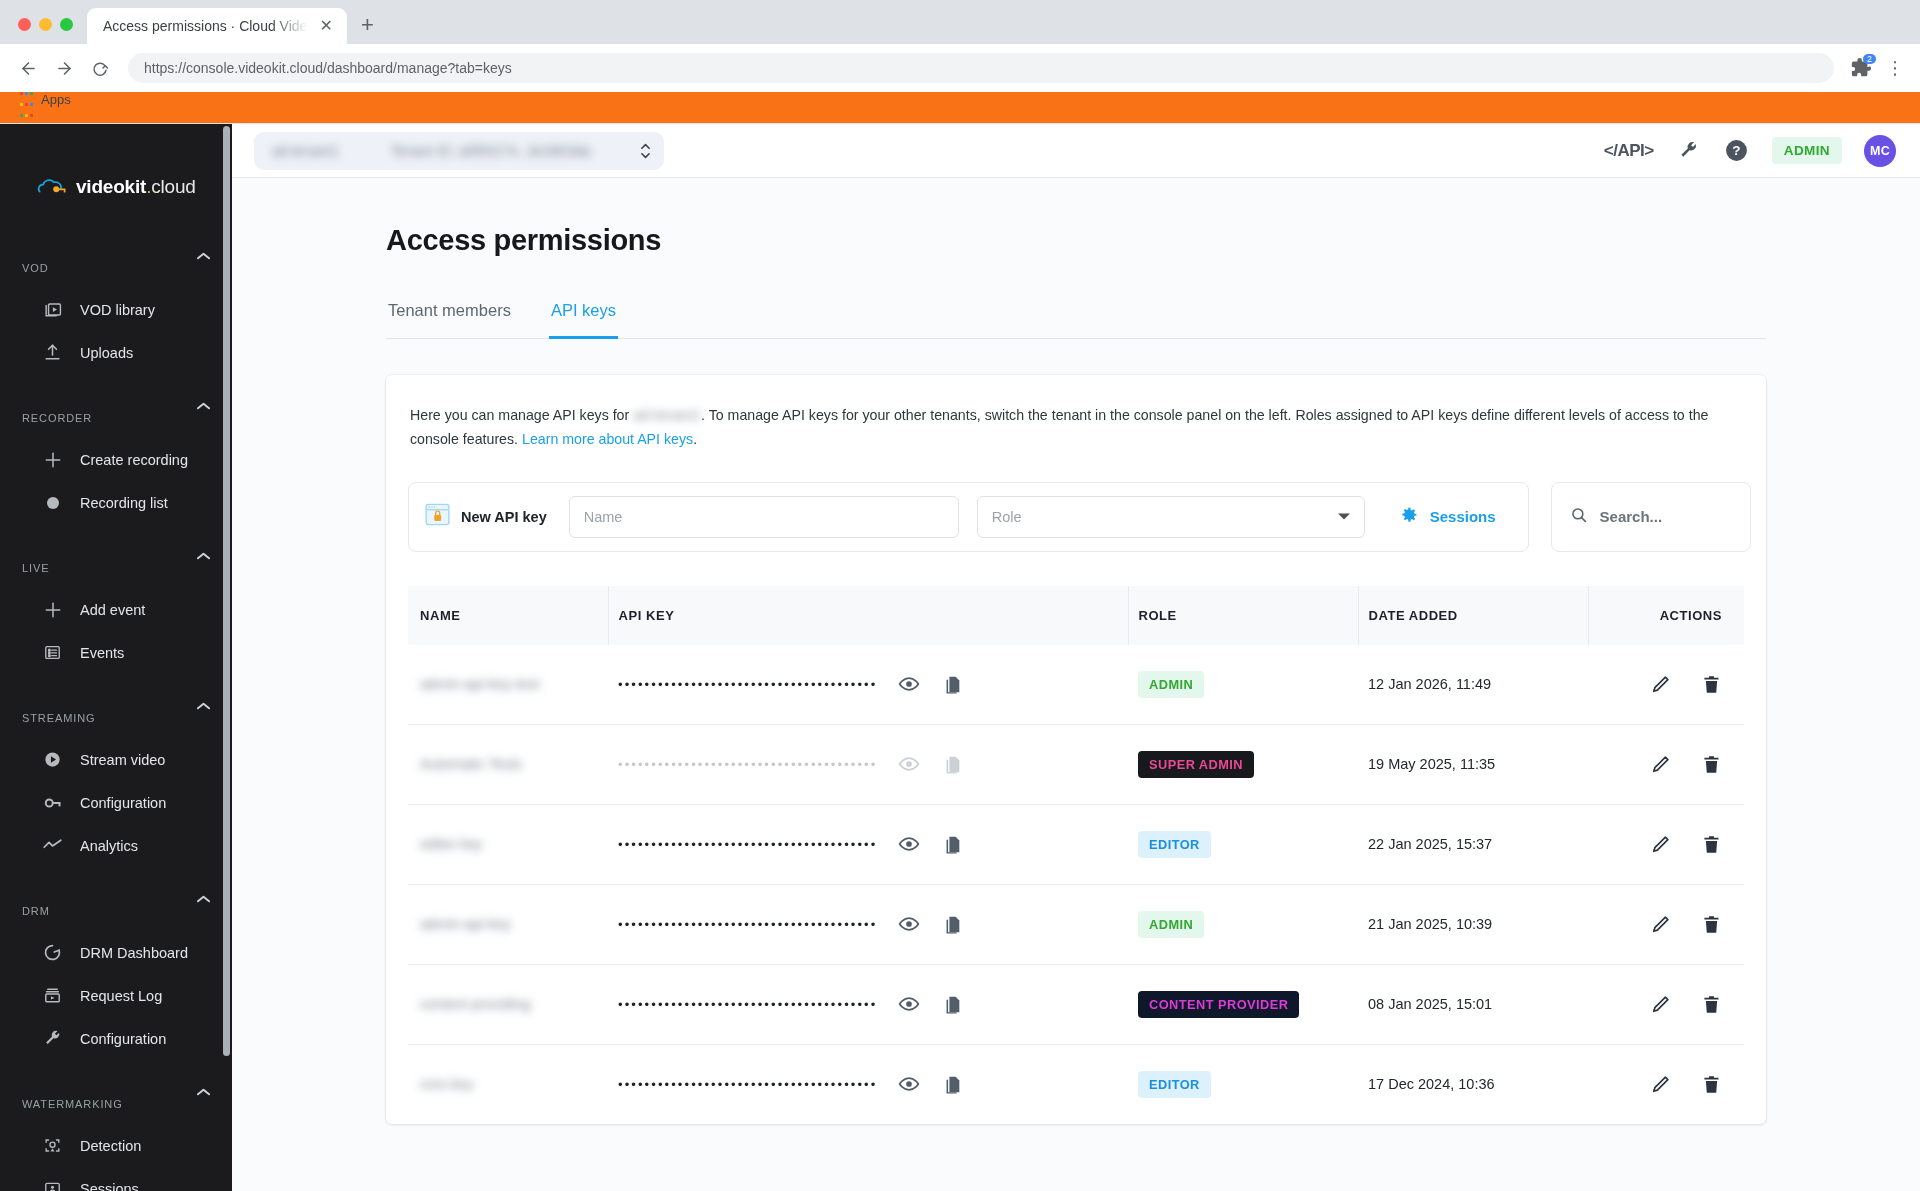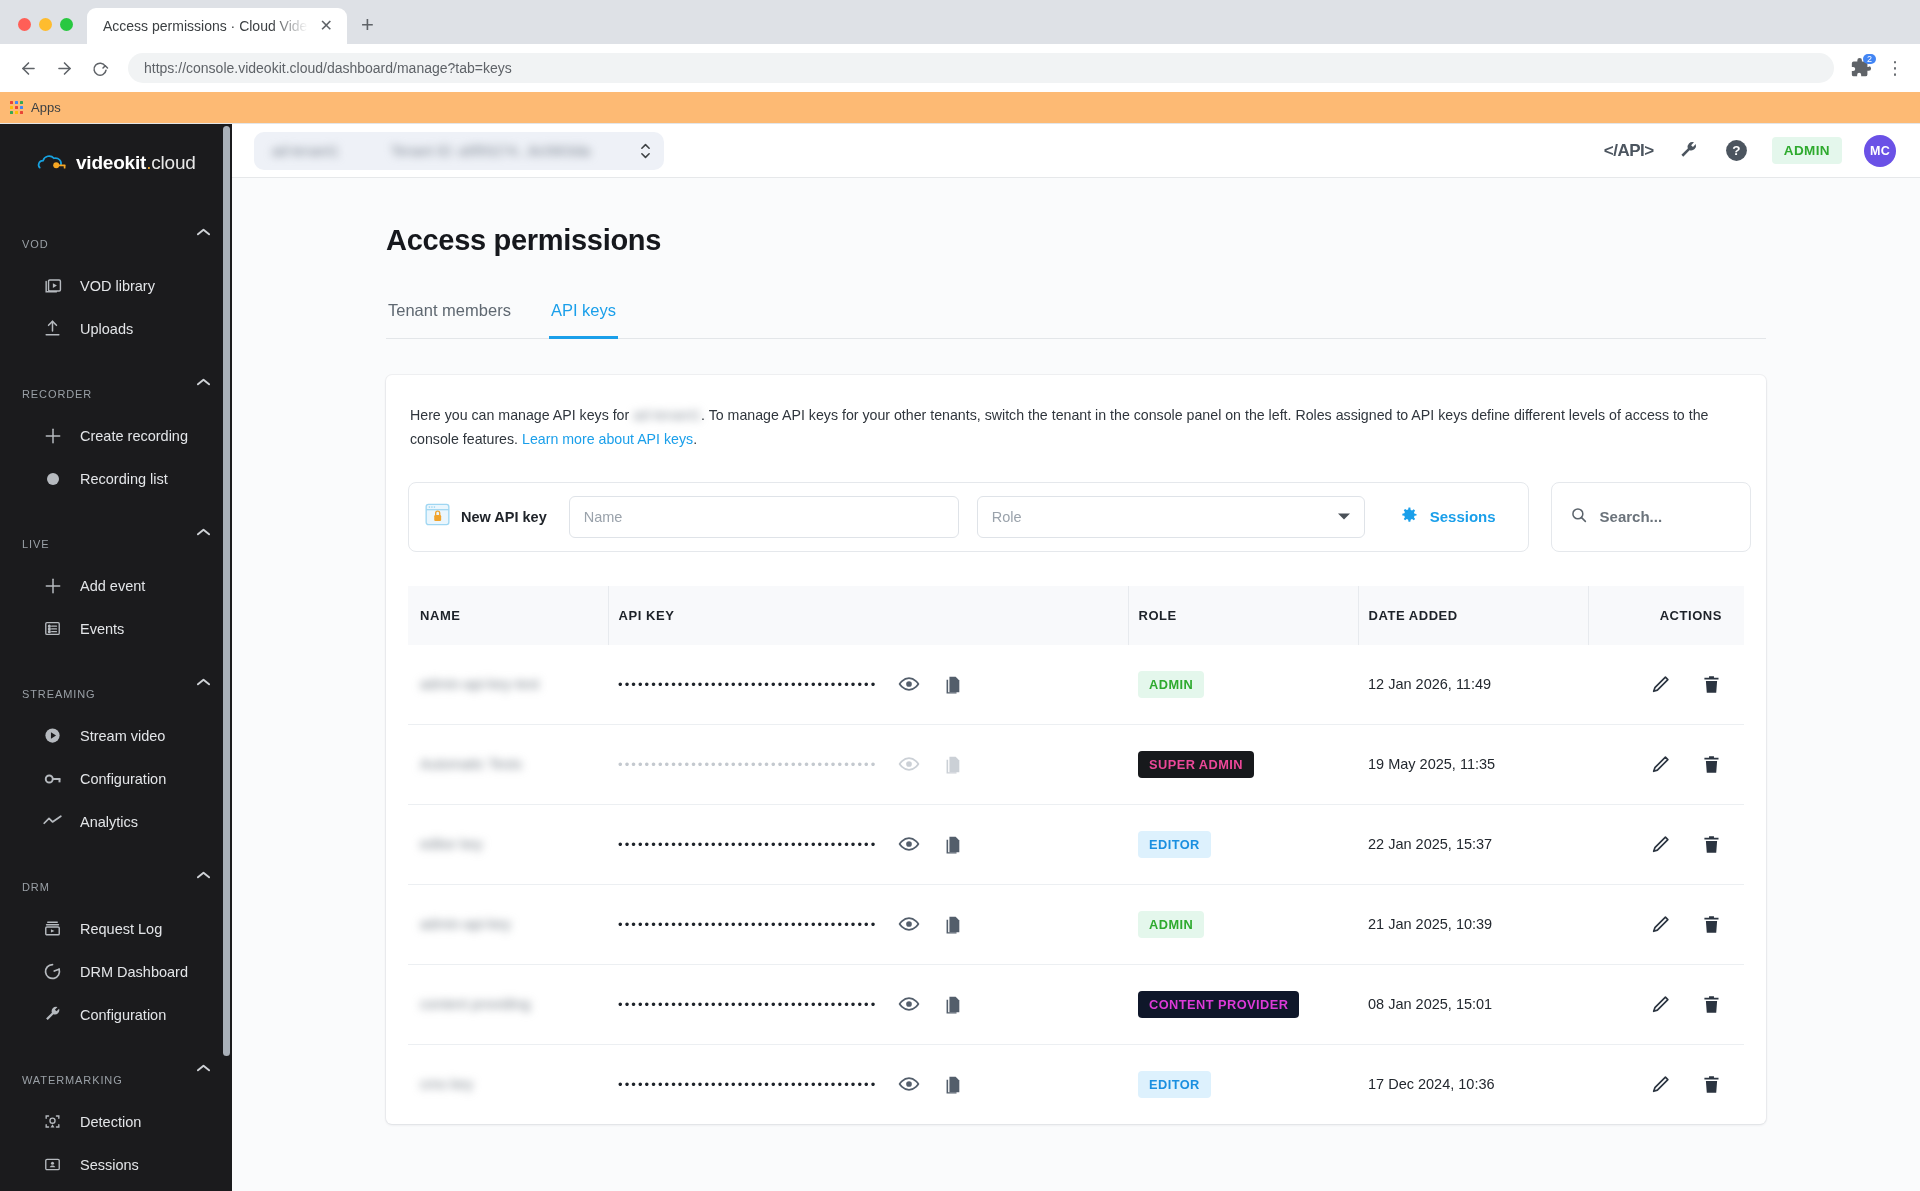--- a/index.html
+++ b/index.html
@@ -54,37 +54,37 @@
   }
   .ext-icons { display: flex; align-items: center; gap: 10px; padding-left: 4px; }
   .ext-puzzle { position: relative; width: 22px; height: 22px; cursor: pointer; }
   .ext-badge {
     position: absolute; top: -3px; right: -4px; background: #4285f4; color: #fff;
     font-size: 9px; border-radius: 7px; padding: 0 3px; min-width: 13px; text-align: center;
   }
   .kebab { font-size: 18px; color: #5f6368; cursor: pointer; padding: 0 4px; letter-spacing: 0; }
 
   .bookmarks {
-    height: 32px; background: #fdba74; display: flex; align-items: center;
-    padding: 0 10px; gap: 8px; flex: 0 0 32px; border-bottom: 1px solid #e4e6e8;
+    height: 32px; background: #f97316; display: flex; 
+    padding: 0 20px; gap: 8px; flex: 0 0 32px; border-bottom: 1px solid #e4e6e8;
   }
   .apps-grid { display: grid; grid-template-columns: repeat(3, 3px); gap: 2px; }
   .apps-grid i { width: 3px; height: 3px; border-radius: 0.5px; display: block; }
   .apps-label { font-size: 13px; color: #3c4043; }
 
   
   .app { flex: 1; display: flex; min-height: 0; background: #fff; }
 
   
   .sidebar {
     width: 232px; flex: 0 0 232px; background: #1b1b1d;
     position: relative; overflow: hidden;
   }
   .sb-inner { padding-bottom: 20px; }
-  .brand { display: flex; align-items: center; gap: 8px; padding: 28px 0 26px 36px; }
+  .brand { display: flex; align-items: center; gap: 8px; padding: 28px 0 26px 36px; margin-top: 24px; }
   .brand-text { font-size: 19px; color: #fff; font-weight: 700; letter-spacing: -0.2px; }
   .brand-text .dotcloud { font-weight: 400; color: #e8e8e8; }
   .brand-text .orange { color: #f5a623; }
 
   .sb-group {
     display: flex; align-items: center; justify-content: space-between;
     padding: 14px 22px 14px 22px; cursor: pointer;
   }
   .sb-group-label { font-size: 11px; letter-spacing: 0.9px; color: #9aa0a6; font-weight: 400; margin-top: 24px; }
   .chev { color: #cfd2d6; font-size: 11px; line-height: 1; }
@@ -432,37 +432,37 @@
         <div class="sb-group">
           <span class="sb-group-label">DRM</span>
           <span class="chev">
             <svg width="13" height="8" viewBox="0 0 14 8" fill="none" stroke="currentColor" stroke-width="2" stroke-linecap="round" stroke-linejoin="round">
                 <polyline points="1 6.5 7 1.5 13 6.5"></polyline>
               </svg>
           </span>
         </div>
         <div class="sb-item">
           <span class="sb-ico">
+            <svg width="19" height="19" viewBox="0 0 24 24" fill="none" stroke="currentColor" stroke-width="2.2" stroke-linecap="round">
+                <path d="M12 3.2a8.8 8.8 0 1 0 8.3 5.9"></path>
+                <line x1="20.3" y1="9.1" x2="14.2" y2="11.4"></line>
+              </svg>
+          </span>
+          <span class="sb-label">DRM Dashboard</span>
+        </div>
+        <div class="sb-item">
+          <span class="sb-ico">
             <svg width="19" height="19" viewBox="0 0 24 24" fill="none" stroke="currentColor" stroke-width="1.8">
                 <line x1="6" y1="4" x2="18" y2="4" stroke-linecap="round"></line>
                 <line x1="4.5" y1="7.2" x2="19.5" y2="7.2" stroke-linecap="round"></line>
                 <rect x="3.5" y="10" width="17" height="10" rx="1.5"></rect>
                 <polygon points="10,13 10,17 14.5,15" fill="currentColor" stroke="none"></polygon>
               </svg>
           </span>
           <span class="sb-label">Request Log</span>
-        </div>
-        <div class="sb-item">
-          <span class="sb-ico">
-            <svg width="19" height="19" viewBox="0 0 24 24" fill="none" stroke="currentColor" stroke-width="2.2" stroke-linecap="round">
-                <path d="M12 3.2a8.8 8.8 0 1 0 8.3 5.9"></path>
-                <line x1="20.3" y1="9.1" x2="14.2" y2="11.4"></line>
-              </svg>
-          </span>
-          <span class="sb-label">DRM Dashboard</span>
         </div>
         <div class="sb-item">
           <span class="sb-ico">
             <svg width="19" height="19" viewBox="0 0 24 24" fill="currentColor">
                 <path d="M20.3 4.6a5.6 5.6 0 0 1-7.1 7.1L6 19l-2.1-2.1 7.3-7.2a5.6 5.6 0 0 1 7.1-7.1l-3.3 3.3 2.1 2.1 3.2-3.4z"></path>
               </svg>
           </span>
           <span class="sb-label">Configuration</span>
         </div>
 

